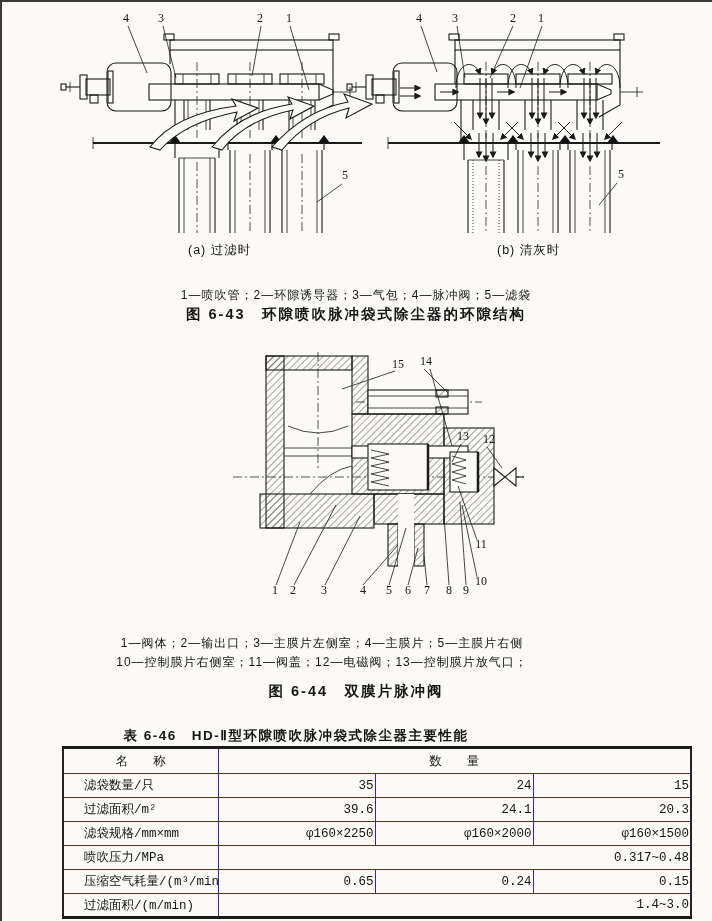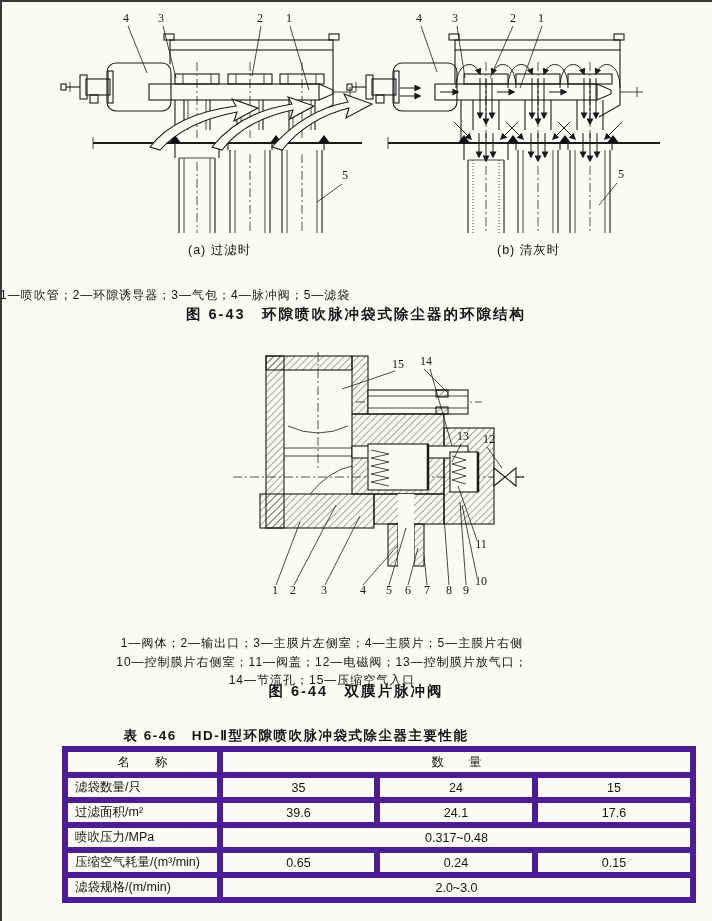--- a/index.html
+++ b/index.html
@@ -3,28 +3,28 @@
 <meta charset="utf-8">
 <style>
   html,body{margin:0;padding:0;background:#e8e8e4;}
   #page{position:relative;width:712px;height:921px;background:#fbfaf6;overflow:hidden;
         font-family:"Liberation Sans",sans-serif;color:#151515;}
   .abs{position:absolute;}
   .scan-left{left:0;top:0;width:2px;height:921px;background:#3a3a3a;}
   .scan-top{left:0;top:0;width:712px;height:2px;background:#3a3a3a;}
   .cap{font-size:12.5px;text-align:left;letter-spacing:1px;}
   .figtitle{left:0;width:712px;text-align:center;font-size:14.5px;font-weight:bold;letter-spacing:2px;margin-top:42px;}
-  .legend{left:0;width:712px;text-align:left;font-size:12px;letter-spacing:1px;}
+  .legend{left:0;width:712px;text-align:center;font-size:12px;letter-spacing:1px;}
   .legend4{left:0;width:644px;text-align:center;font-size:12px;line-height:18.5px;letter-spacing:1px;}
   .tbltitle{left:0;width:592px;text-align:center;font-size:13.5px;font-weight:bold;letter-spacing:1.5px;}
   table.perf{border-collapse:collapse;table-layout:fixed;width:628px;
              border:2px solid #222;border-top:3px solid #1a1a1a;border-bottom:3px solid #1a1a1a;}
-  table.perf td{border:6px solid #4c1d95;font-size:12.5px;overflow:hidden;white-space:nowrap;}
-  table.perf td.lbl{text-align:left;padding-left:7px;}
-  table.perf td.val{text-align:center;}
+  table.perf td{border:1px solid #4c1d95;font-size:12.5px;overflow:hidden;white-space:nowrap;font-family:Liberation Mono, monospace;}
+  table.perf td.lbl{text-align:left;padding-left:20px;}
+  table.perf td.val{text-align:right;}
   table.perf tr{height:24px;}
   table.perf tr.hd{height:26px;}
   td.hdc{text-align:center;font-size:13px;}
   svg text{font-family:"Liberation Serif",serif;font-size:12px;fill:#151515;}
   svg .ln{stroke:#1b1b1b;stroke-width:1.1;fill:none;}
   svg .thin{stroke:#1b1b1b;stroke-width:0.8;fill:none;}
   svg .cl{stroke:#2a2a2a;stroke-width:0.8;fill:none;stroke-dasharray:9 3 2 3;}
   svg .arrow{stroke:#1b1b1b;stroke-width:1;fill:none;}
   svg .ribbon{fill:#fbfaf6;stroke:#1b1b1b;stroke-width:1.1;}
   svg .hatchy{fill:url(#hatch);stroke:#1b1b1b;stroke-width:1.1;}
@@ -392,21 +392,20 @@
       <line class="thin" x1="427" y1="585" x2="424" y2="556"></line>
       <line class="thin" x1="449" y1="585" x2="444" y2="516"></line>
       <line class="thin" x1="466" y1="585" x2="460" y2="502"></line>
     </g>
   </svg>
 
   <div class="abs figtitle" style="top:640px">图 6-44　双膜片脉冲阀</div>
   <div class="abs legend4" style="top:634px">
     <div>1—阀体；2—输出口；3—主膜片左侧室；4—主膜片；5—主膜片右侧</div>
     <div>10—控制膜片右侧室；11—阀盖；12—电磁阀；13—控制膜片放气口；</div>
-    <div>14—节流孔；15—压缩空气入口</div>
   </div>
 
   <div class="abs tbltitle" style="top:727px">表 6-46　HD-Ⅱ型环隙喷吹脉冲袋式除尘器主要性能</div>
 
   <table class="perf abs" style="left:62px;top:746px">
     <colgroup>
         <col style="width:155px">
         <col style="width:157px">
         <col style="width:158px">
         <col style="width:158px">
@@ -419,31 +418,37 @@
       <tr>
         <td class="lbl">滤袋数量/只</td>
         <td class="val">35</td>
         <td class="val">24</td>
         <td class="val">15</td>
       </tr>
       <tr>
         <td class="lbl">过滤面积/m²</td>
         <td class="val">39.6</td>
         <td class="val">24.1</td>
-        <td class="val">17.6</td>
+        <td class="val">20.3</td>
+      </tr>
+      <tr>
+        <td class="lbl">滤袋规格/mm×mm</td>
+        <td class="val">φ160×2250</td>
+        <td class="val">φ160×2000</td>
+        <td class="val">φ160×1500</td>
       </tr>
       <tr>
         <td class="lbl">喷吹压力/MPa</td>
         <td class="val" colspan="3">0.317~0.48</td>
       </tr>
       <tr>
         <td class="lbl">压缩空气耗量/(m³/min)</td>
         <td class="val">0.65</td>
         <td class="val">0.24</td>
         <td class="val">0.15</td>
       </tr>
       <tr>
-        <td class="lbl">滤袋规格/(m/min)</td>
-        <td class="val" colspan="3">2.0~3.0</td>
+        <td class="lbl">过滤面积/(m/min)</td>
+        <td class="val" colspan="3">1.4~3.0</td>
       </tr>
     </tbody>
   </table>
 </div>
 
 </body></html>

